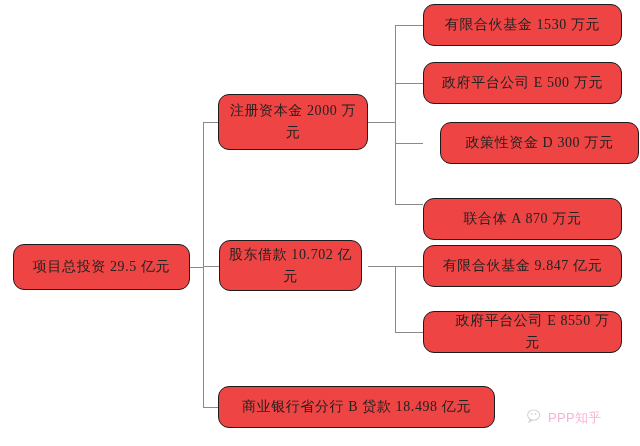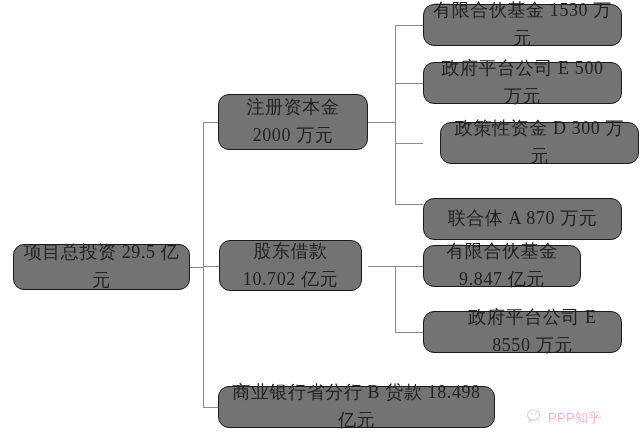--- a/index.html
+++ b/index.html
@@ -25,43 +25,43 @@
   }
   .line.h { height: 1px; }
   .line.v { width: 1px; }
 
   
   .node {
     position: absolute;
     box-sizing: border-box;
     border: 1.6px solid #1b1b1b;
     border-radius: 11px;
-    background: #737373;
+    background: #ef4444;
     display: flex;
     align-items: center;
     justify-content: center;
     text-align: center;
     color: #222222;
-    font-size: 18px;
+    font-size: 14px;
     line-height: 1.55;
     letter-spacing: 0.6px;
     padding: 0 8px;
   }
   .node span { display: block; }
 
   .node.root      { left: 13px;  top: 244px; width: 177px; height: 46px; }
   .node.mid-1     { left: 218px; top: 94px;  width: 150px; height: 56px; }
   .node.mid-2     { left: 219px; top: 240px; width: 143px; height: 51px; }
   .node.mid-3     { left: 218px; top: 386px; width: 277px; height: 42px; }
 
   .node.leaf-1    { left: 423px; top: 4px;   width: 199px; height: 42px; }
   .node.leaf-2    { left: 423px; top: 62px;  width: 199px; height: 42px; }
   .node.leaf-3    { left: 423px; top: 122px; width: 199px; height: 42px; margin-left: 17px; }
   .node.leaf-4    { left: 423px; top: 198px; width: 199px; height: 42px; }
-  .node.leaf-5    { left: 423px; top: 245px; width: 158px; height: 42px; }
+  .node.leaf-5    { left: 423px; top: 245px; width: 199px; height: 42px; }
   .node.leaf-6    { left: 423px; top: 311px; width: 199px; height: 42px; padding-left: 28px; }
 
   
   #watermark {
     position: absolute;
     left: 527px;
     top: 409px;
     display: flex;
     align-items: center;
     gap: 4px;

